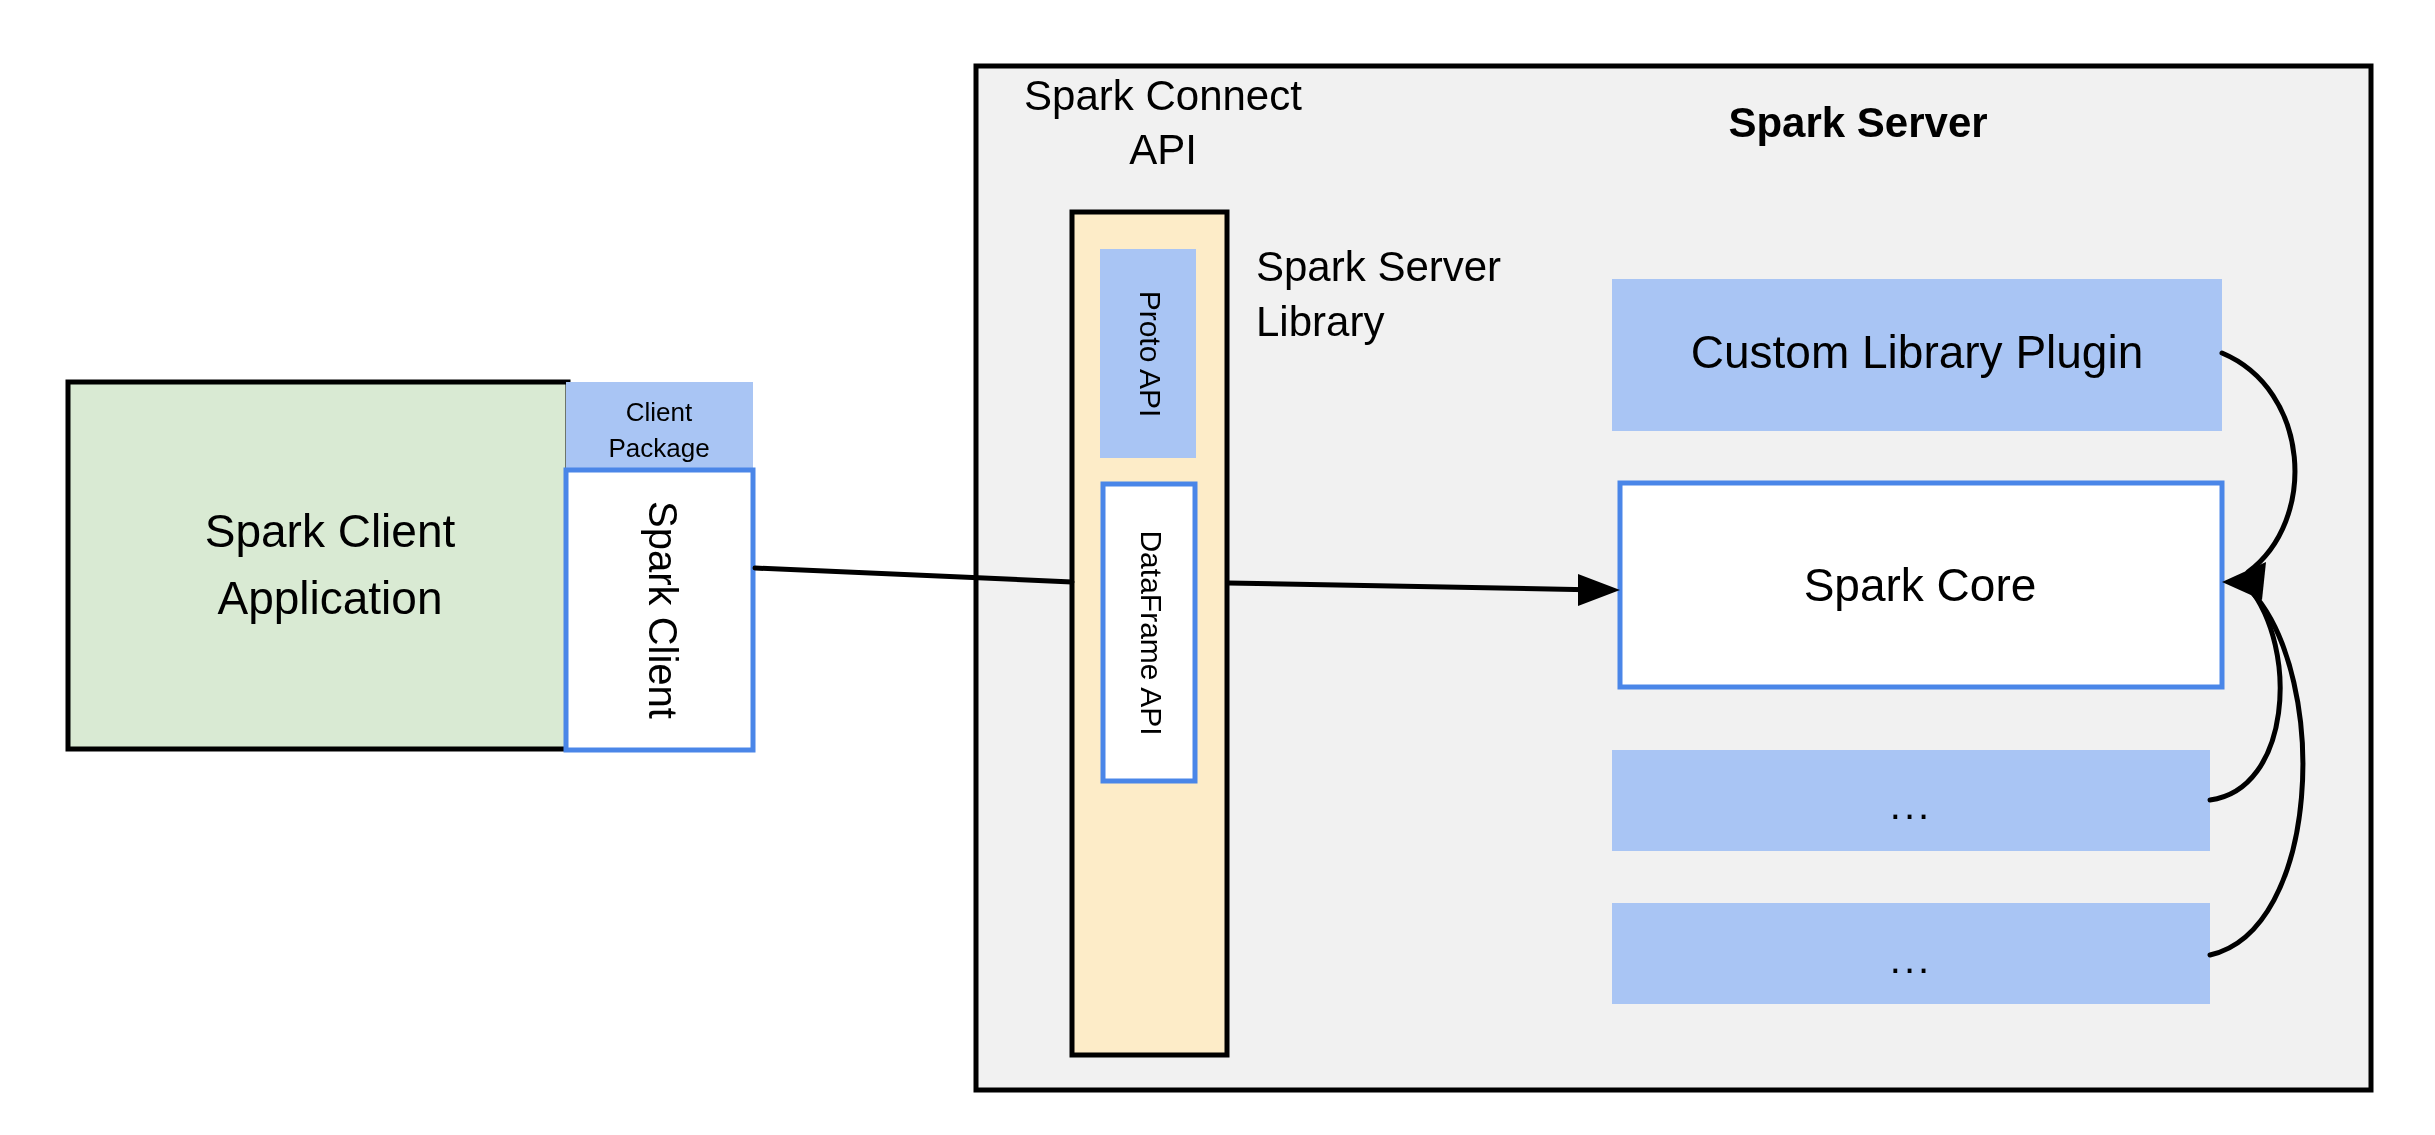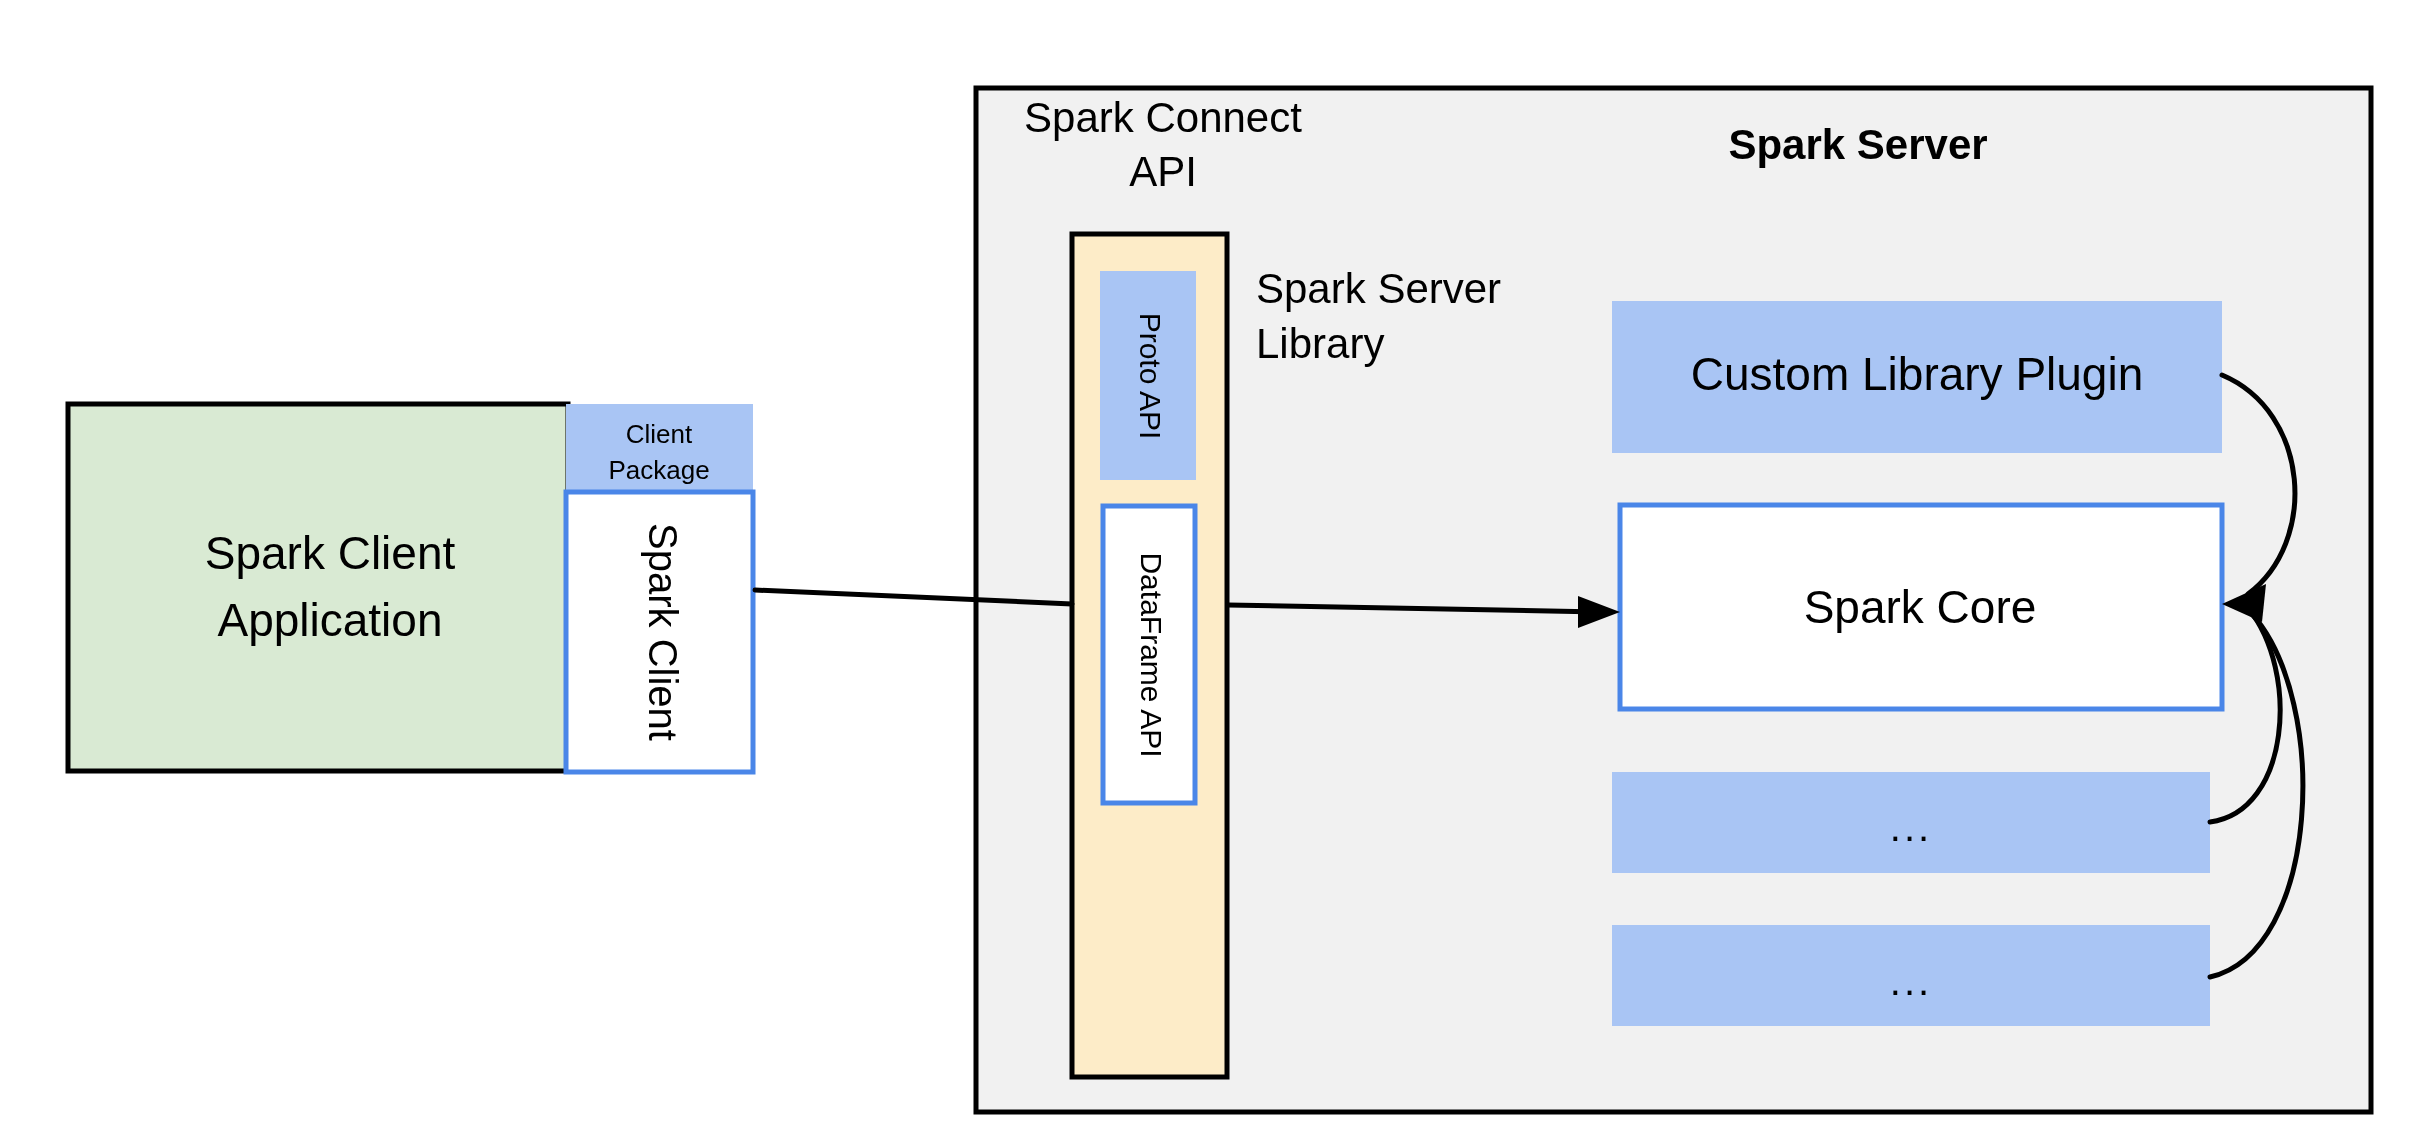--- a/index.html
+++ b/index.html
@@ -10,21 +10,20 @@
   body {
     width: 2435px;
     height: 1135px;
     font-family: "Liberation Sans", sans-serif;
     overflow: hidden;
   }
   #diagram-root {
     position: relative;
     width: 2435px;
     height: 800px;
-    margin-top: 22px;
   }
   svg.diagram {
     display: block;
     width: 2435px;
     height: 1135px;
   }
   .box-fill-green  { fill: #d9ead3; }
   .box-fill-blue   { fill: #a9c5f4; }
   .box-fill-yellow { fill: #fdecc8; }
   .box-fill-white  { fill: #ffffff; }

